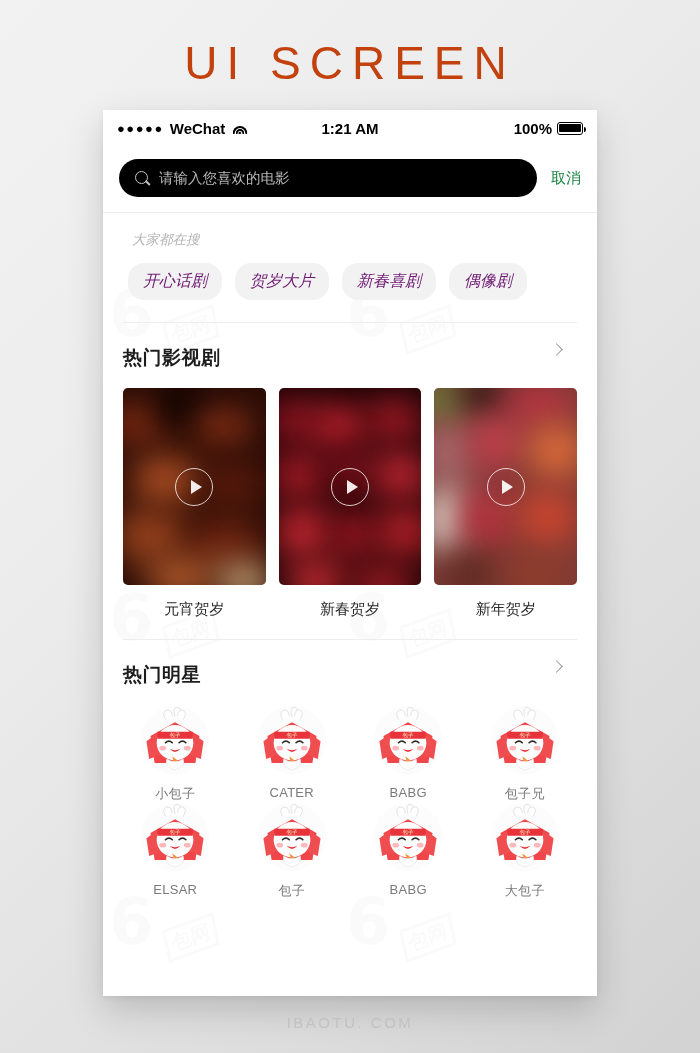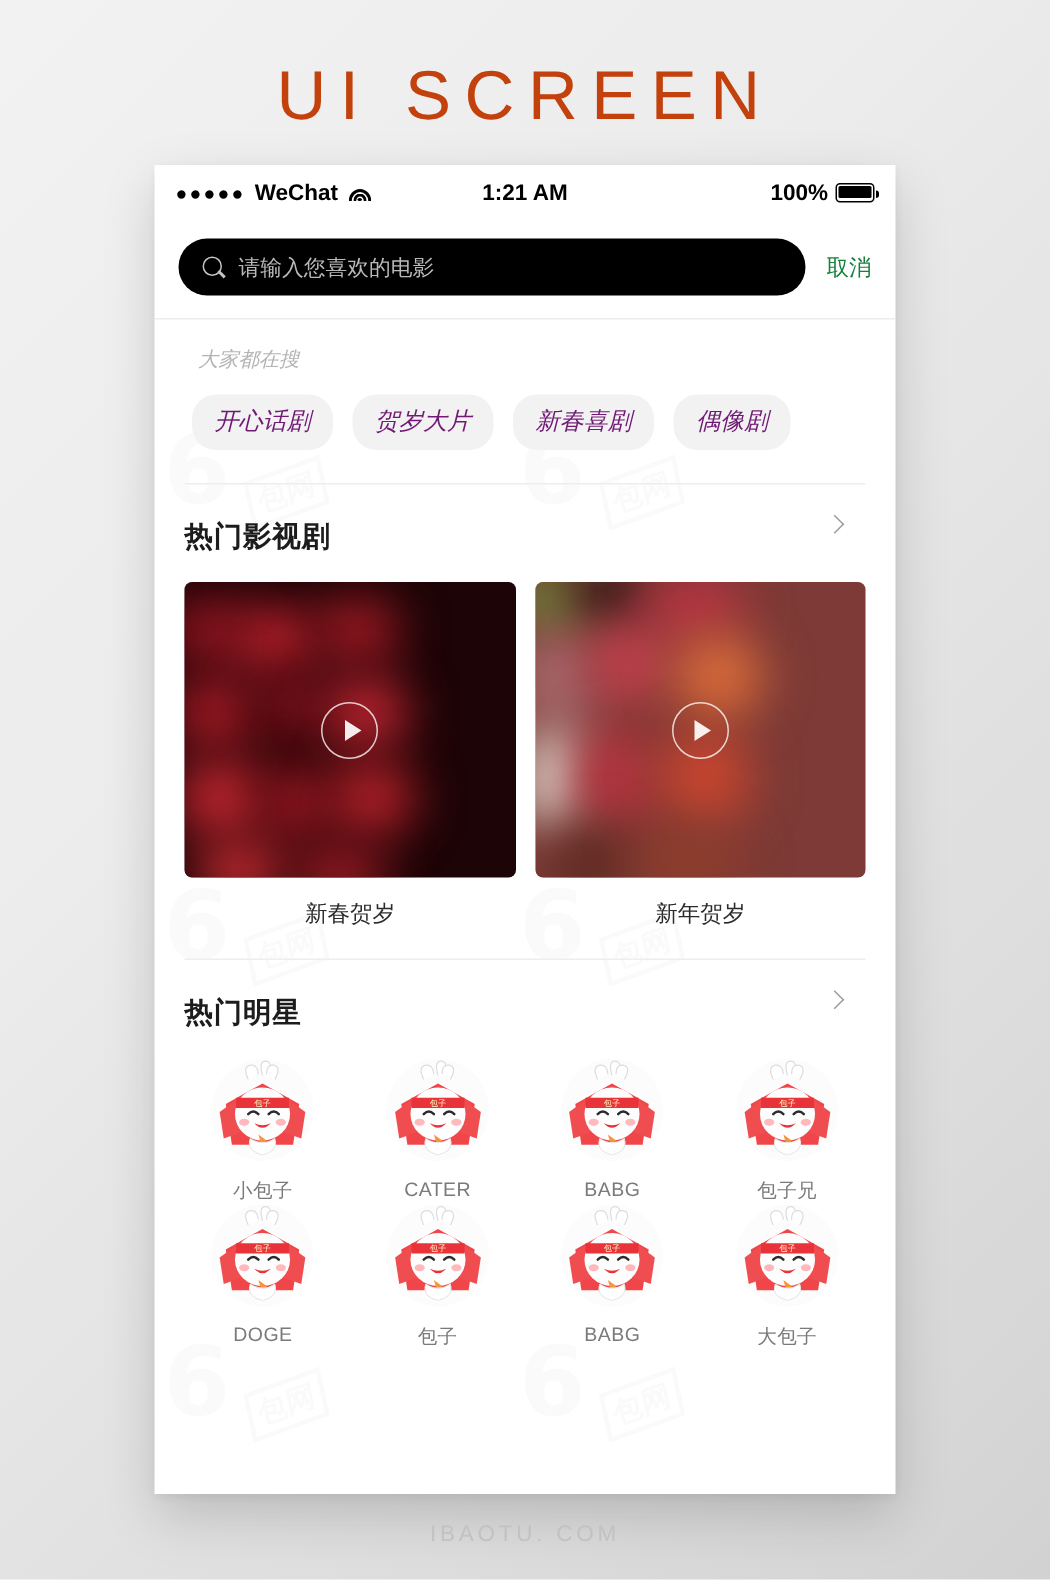--- a/index.html
+++ b/index.html
@@ -255,20 +255,35 @@
     </div>
   </div>
   <div class="hr"></div>
 
   <div class="sechead">
     <h2>热门影视剧</h2>
     <span class="chev"></span>
   </div>
 
   <div class="cards">
+    <div class="card">
+      <div class="thumb" style="background:#2a0c06;">
+        <div class="blob" style="left:-18px; top:16px;  width:64px; height:40px; background:#7d2a13;"></div>
+        <div class="blob" style="left:34px;  top:4px;   width:44px; height:30px; background:#000000;"></div>
+        <div class="blob" style="left:70px;  top:22px;  width:60px; height:34px; background:#8a3216;"></div>
+        <div class="blob" style="left:8px;   top:66px;  width:70px; height:52px; background:#a54a22;"></div>
+        <div class="blob" style="left:76px;  top:72px;  width:66px; height:50px; background:#571a0c;"></div>
+        <div class="blob" style="left:-10px; top:120px; width:74px; height:56px; background:#93401c;"></div>
+        <div class="blob" style="left:62px;  top:130px; width:80px; height:58px; background:#6e2511;"></div>
+        <div class="blob" style="left:22px;  top:168px; width:70px; height:42px; background:#b05a2b;"></div>
+        <div class="blob" style="left:92px;  top:176px; width:58px; height:34px; background:#c9a87a;"></div>
+        <div class="play"></div>
+      </div>
+      <div class="cardcap">元宵贺岁</div>
+    </div>
 
     <div class="card">
       <div class="thumb" style="background:#1d0406;">
         <div class="blob" style="left:-14px; top:10px; width:58px; height:44px; background:#8c1420;"></div>
         <div class="blob" style="left:30px;  top:16px; width:60px; height:46px; background:#b5202c;"></div>
         <div class="blob" style="left:86px;  top:10px; width:58px; height:44px; background:#9e1a24;"></div>
         <div class="blob" style="left:-8px;  top:62px; width:56px; height:50px; background:#a31b26;"></div>
         <div class="blob" style="left:44px;  top:58px; width:52px; height:48px; background:#76101a;"></div>
         <div class="blob" style="left:92px;  top:62px; width:58px; height:50px; background:#ba2430;"></div>
         <div class="blob" style="left:-6px;  top:118px; width:60px; height:52px; background:#c02630;"></div>
@@ -433,21 +448,21 @@
           <path d="M36 54 q5 -5 10 0" stroke="#2b2b2b" stroke-width="2.4" fill="none" stroke-linecap="round"></path>
           <path d="M56 54 q5 -5 10 0" stroke="#2b2b2b" stroke-width="2.4" fill="none" stroke-linecap="round"></path>
           <ellipse cx="32" cy="62" rx="5" ry="3.4" fill="#ffb9bd"></ellipse>
           <ellipse cx="68" cy="62" rx="5" ry="3.4" fill="#ffb9bd"></ellipse>
           <path d="M42 63 q8 9 16 0 q-8 4 -16 0" fill="#e8333a"></path>
           <path d="M46 74 l8 6 l-4 8 z" fill="#f2973c"></path>
           <path d="M38 78 q12 8 24 0 q4 12 -12 16 q-16 -4 -12 -16" fill="#fff" stroke="#e6e6e6" stroke-width="1"></path>
         </g>
           </svg>
       </div>
-      <div class="starname">DOGE</div>
+      <div class="starname">ELSAR</div>
     </div>
 
     <div class="star">
       <div class="avatar">
         <svg viewBox="0 0 100 100">
             <g>
           <circle cx="50" cy="50" r="50" fill="#fcfcfc"></circle>
           <path d="M14 44 L50 24 L86 44 L80 84 L20 84 Z" fill="#f0464a"></path>
           <path d="M8 52 L30 36 L34 70 L12 78 Z" fill="#ef4d4f"></path>
           <path d="M92 52 L70 36 L66 70 L88 78 Z" fill="#ef4d4f"></path>

